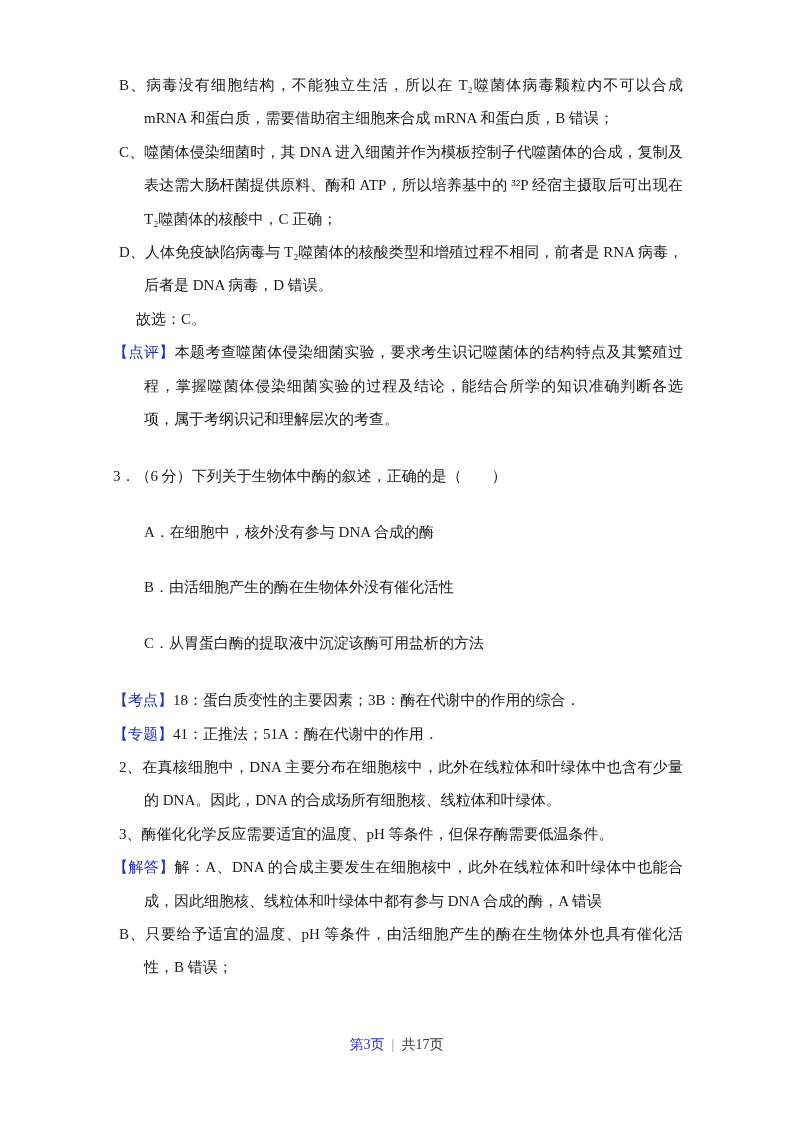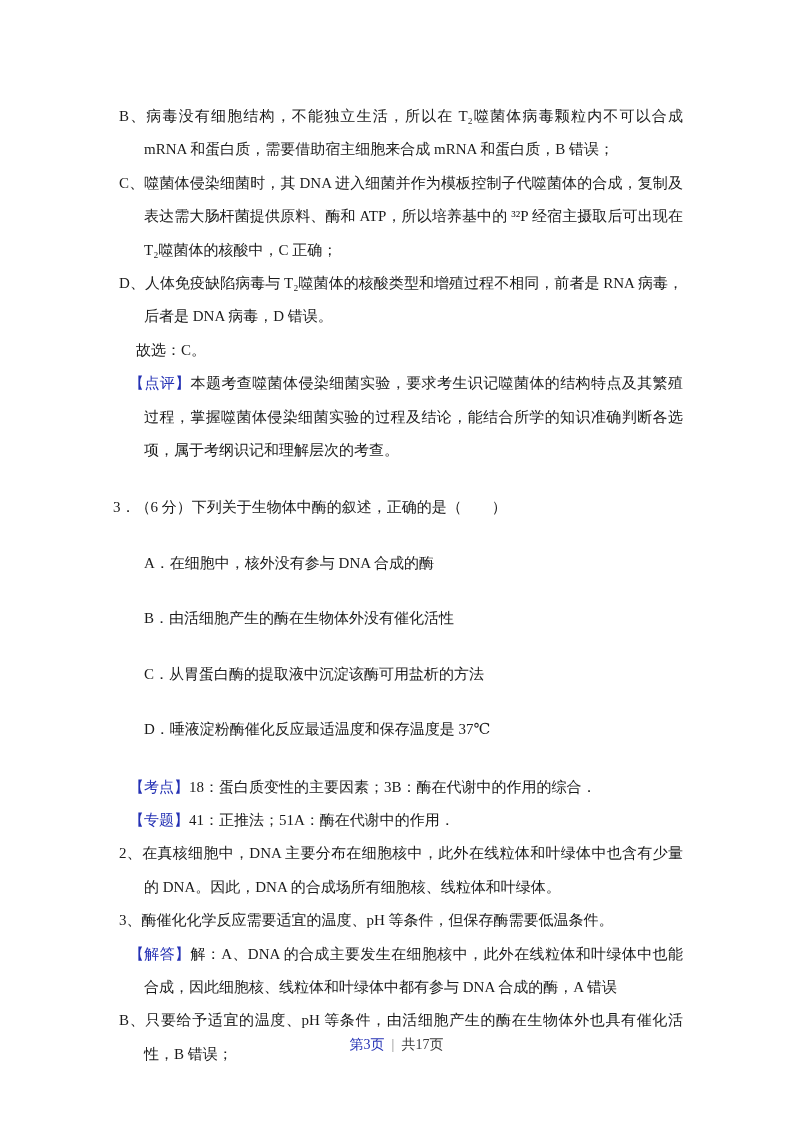--- a/index.html
+++ b/index.html
@@ -2,37 +2,37 @@
 <html style="--tag-blue: #2431b4; --text-color: #1a1a1a;"><head>
 <meta charset="utf-8">
 <style>
   :root{
     --tag-blue:#2431b4;
     --text-color:#1a1a1a;
   }
   html,body{margin:0;padding:0;background:#ffffff;}
   .page{
     width:793px;height:1122px;position:relative;background:#ffffff;
-    box-sizing:border-box;padding:100px 110px 0 113px;
+    box-sizing:border-box;padding:69px 110px 0 113px;
     font-family:"Liberation Serif","DejaVu Serif",serif;
     color:var(--text-color);overflow:hidden;
   }
   .block{
     font-size:15px;line-height:33.4px;margin:0;
     text-align:justify;color:var(--text-color);
   }
   
   .lettered{padding-left:31px;text-indent:-25px;}
   
   .tagged{padding-left:31px;text-indent:-31px;}
   .plain{padding-left:0;margin-left:23px;}
   .question{padding-left:31px;text-indent:-31px;}
   .option{padding-left:31px;text-indent:0;margin-top:22px;}
   .mt{margin-top:24px;}
-  .tag{color:var(--tag-blue);margin-left:16px;}
+  .tag{color:var(--tag-blue);}
   .footer{
     position:absolute;left:0;right:0;bottom:68px;text-align:center;
     font-size:14px;font-family:"Liberation Serif","DejaVu Serif",serif;
   }
   .footer .page-num{color:var(--tag-blue);}
   .footer .sep{color:#8a8a8a;padding:0 7px;}
   .footer .total{color:#3a3a3a;}
 </style>
 </head>
 <body>
@@ -47,21 +47,20 @@
 
   <p class="block plain">故选：C。</p>
 
   <p class="block tagged"><span class="tag">【点评】</span><span>本题考查噬菌体侵染细菌实验，要求考生识记噬菌体的结构特点及其繁殖过程，掌握噬菌体侵染细菌实验的过程及结论，能结合所学的知识准确判断各选项，属于考纲识记和理解层次的考查。</span></p>
 
   <p class="block question mt">3．（6 分）下列关于生物体中酶的叙述，正确的是（　　）</p>
 
   <p class="block option">A．在细胞中，核外没有参与 DNA 合成的酶</p>
   <p class="block option">B．由活细胞产生的酶在生物体外没有催化活性</p>
   <p class="block option">C．从胃蛋白酶的提取液中沉淀该酶可用盐析的方法</p>
-  <p class="block option">D．唾液淀粉酶催化反应最适温度和保存温度是 37℃</p>
 
   <p class="block tagged mt"><span class="tag">【考点】</span><span>18：蛋白质变性的主要因素；3B：酶在代谢中的作用的综合．</span></p>
 
   <p class="block tagged"><span class="tag">【专题】</span><span>41：正推法；51A：酶在代谢中的作用．</span></p>
 
 
   <p class="block lettered">2、在真核细胞中，DNA 主要分布在细胞核中，此外在线粒体和叶绿体中也含有少量的 DNA。因此，DNA 的合成场所有细胞核、线粒体和叶绿体。</p>
 
   <p class="block lettered">3、酶催化化学反应需要适宜的温度、pH 等条件，但保存酶需要低温条件。</p>
 

